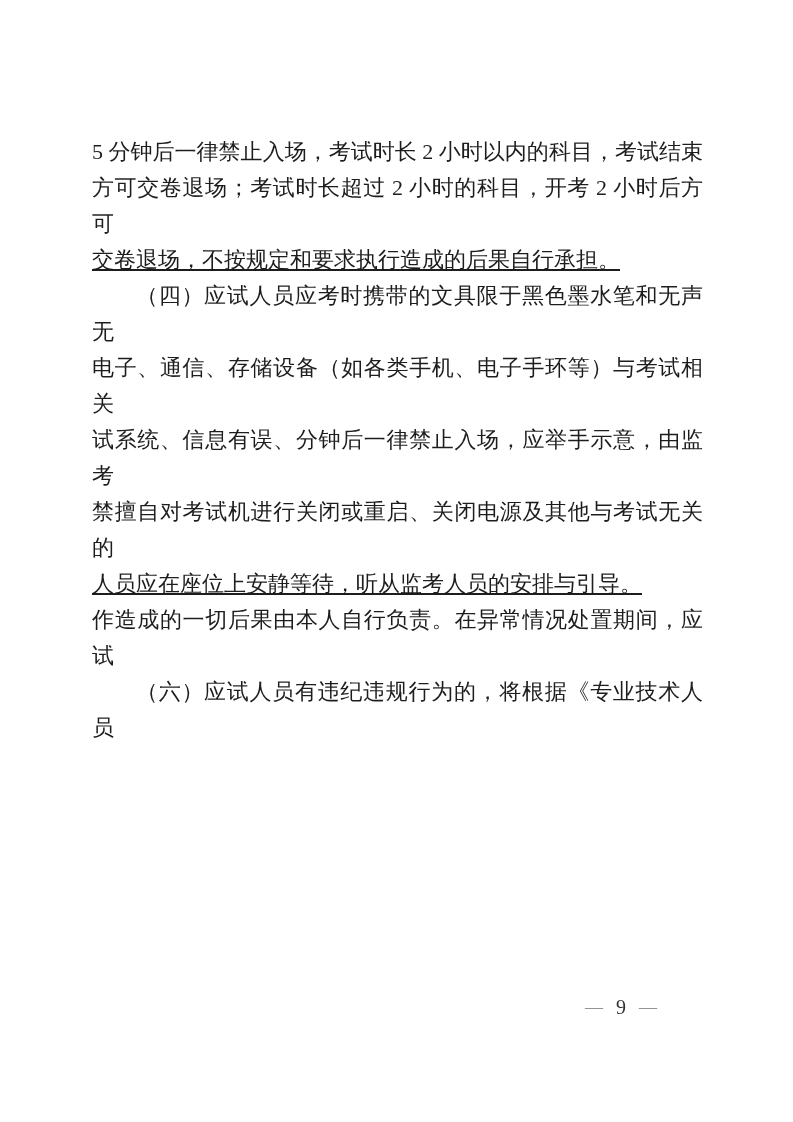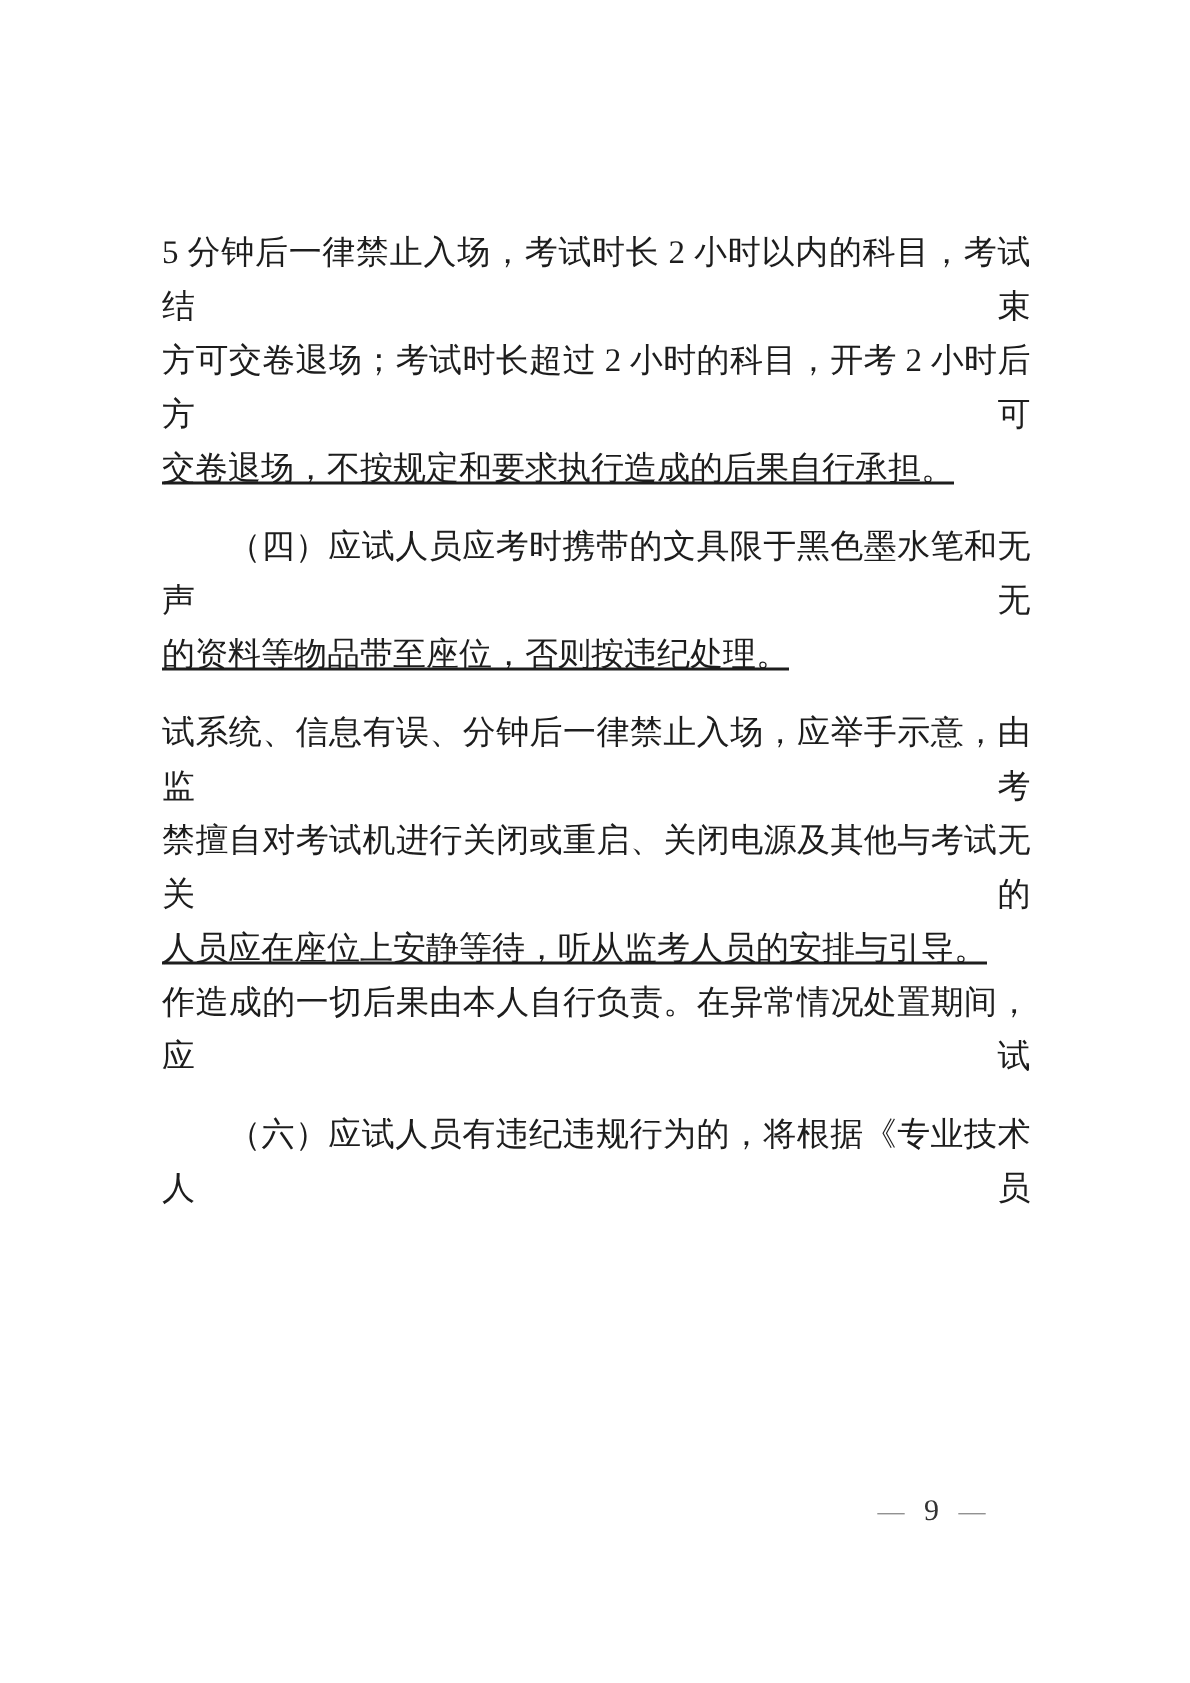--- a/index.html
+++ b/index.html
@@ -16,21 +16,21 @@
     font-family: "Liberation Serif", "DejaVu Serif", serif;
     color: #1d1d1d;
   }
   .content {
     position: absolute;
     left: 92px;
     top: 134px;
     width: 611px;
   }
   .para {
-    margin: 16px;
+    margin: 0;
     padding: 0;
   }
   .line {
     display: block;
     font-size: 22px;
     line-height: 36px;
     text-align: justify;
     text-align-last: justify;
     white-space: normal;
     color: #1d1d1d;
@@ -69,21 +69,21 @@
   <div class="content">
 
     <p class="para">
       <span class="line">5 分钟后一律禁止入场，考试时长 2 小时以内的科目，考试结束</span>
       <span class="line">方可交卷退场；考试时长超过 2 小时的科目，开考 2 小时后方可</span>
       <span class="line line--last">交卷退场，不按规定和要求执行造成的后果自行承担。</span>
     </p>
 
     <p class="para">
       <span class="line line--indent">（四）应试人员应考时携带的文具限于黑色墨水笔和无声无</span>
-      <span class="line line--last">的资料等物品带至座位，否则按违纪处理。</span>
+      <span class="line">电子、通信、存储设备（如各类手机、电子手环等）与考试相关</span>
     </p>
 
     <p class="para">
       <span class="line">试系统、信息有误、分钟后一律禁止入场，应举手示意，由监考</span>
       <span class="line">禁擅自对考试机进行关闭或重启、关闭电源及其他与考试无关的</span>
       <span class="line line--last">人员应在座位上安静等待，听从监考人员的安排与引导。</span>
       <span class="line">作造成的一切后果由本人自行负责。在异常情况处置期间，应试</span>
     </p>
 
     <p class="para">

